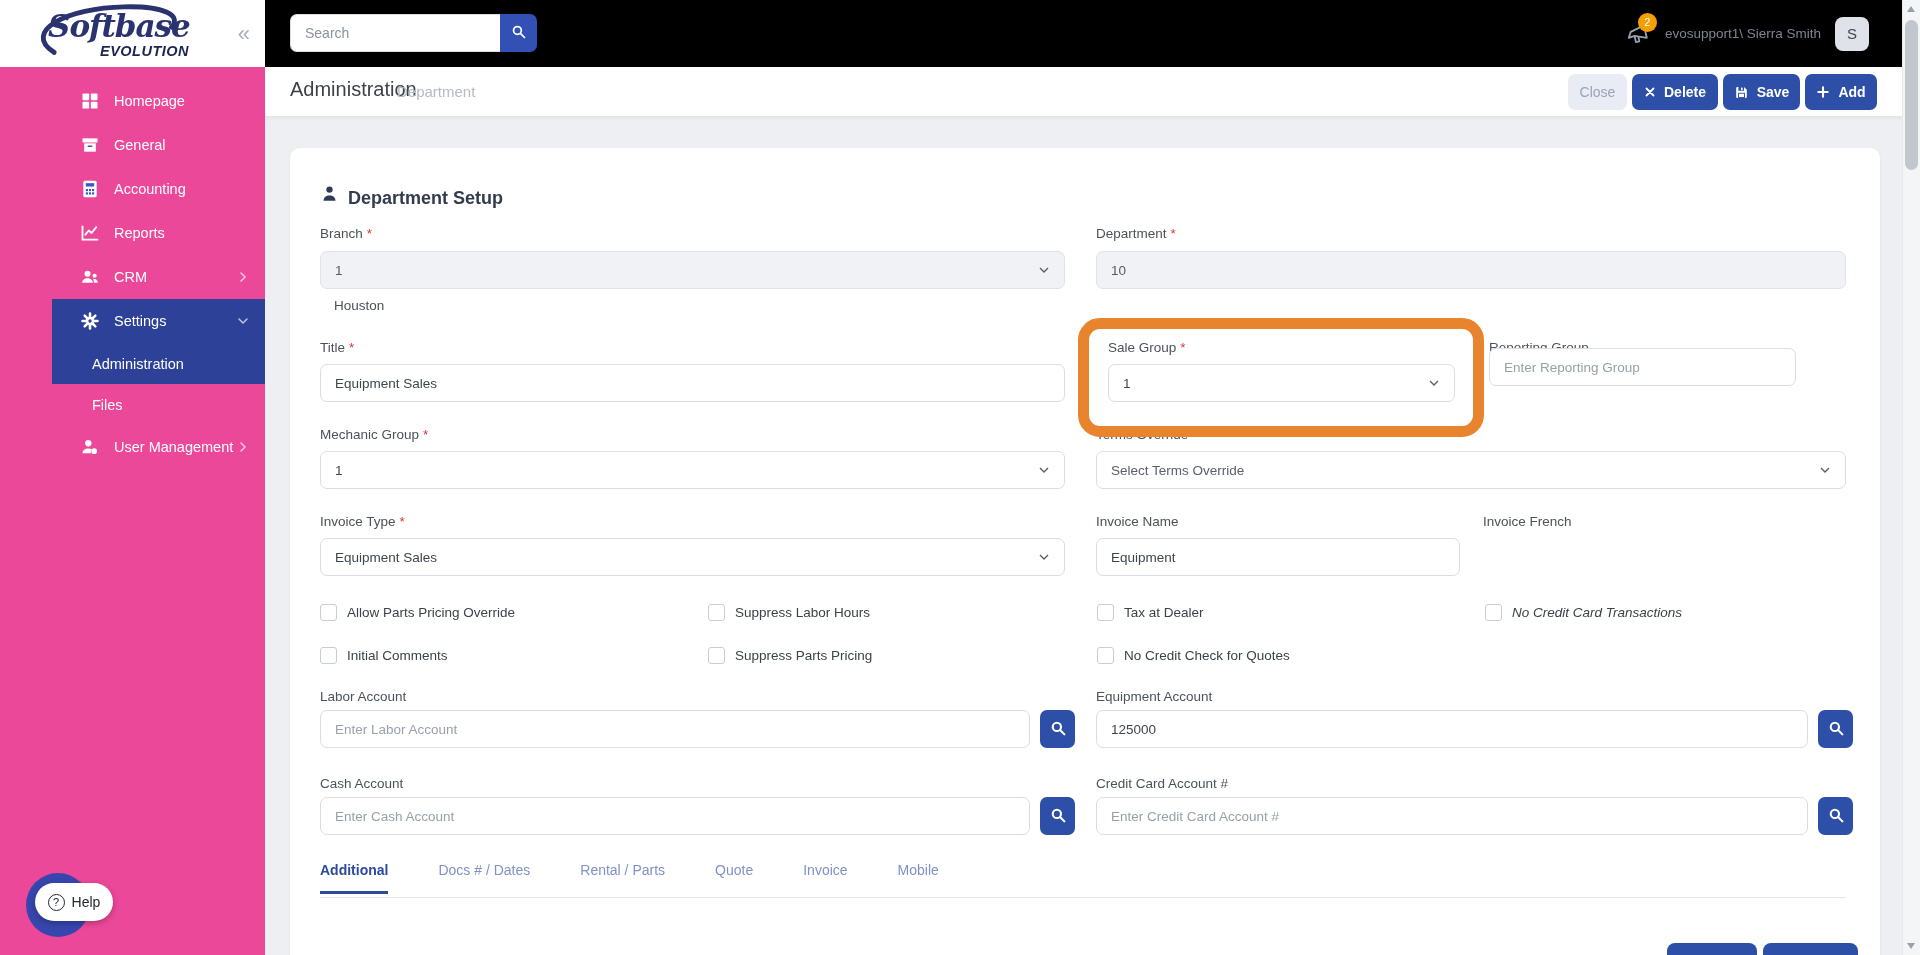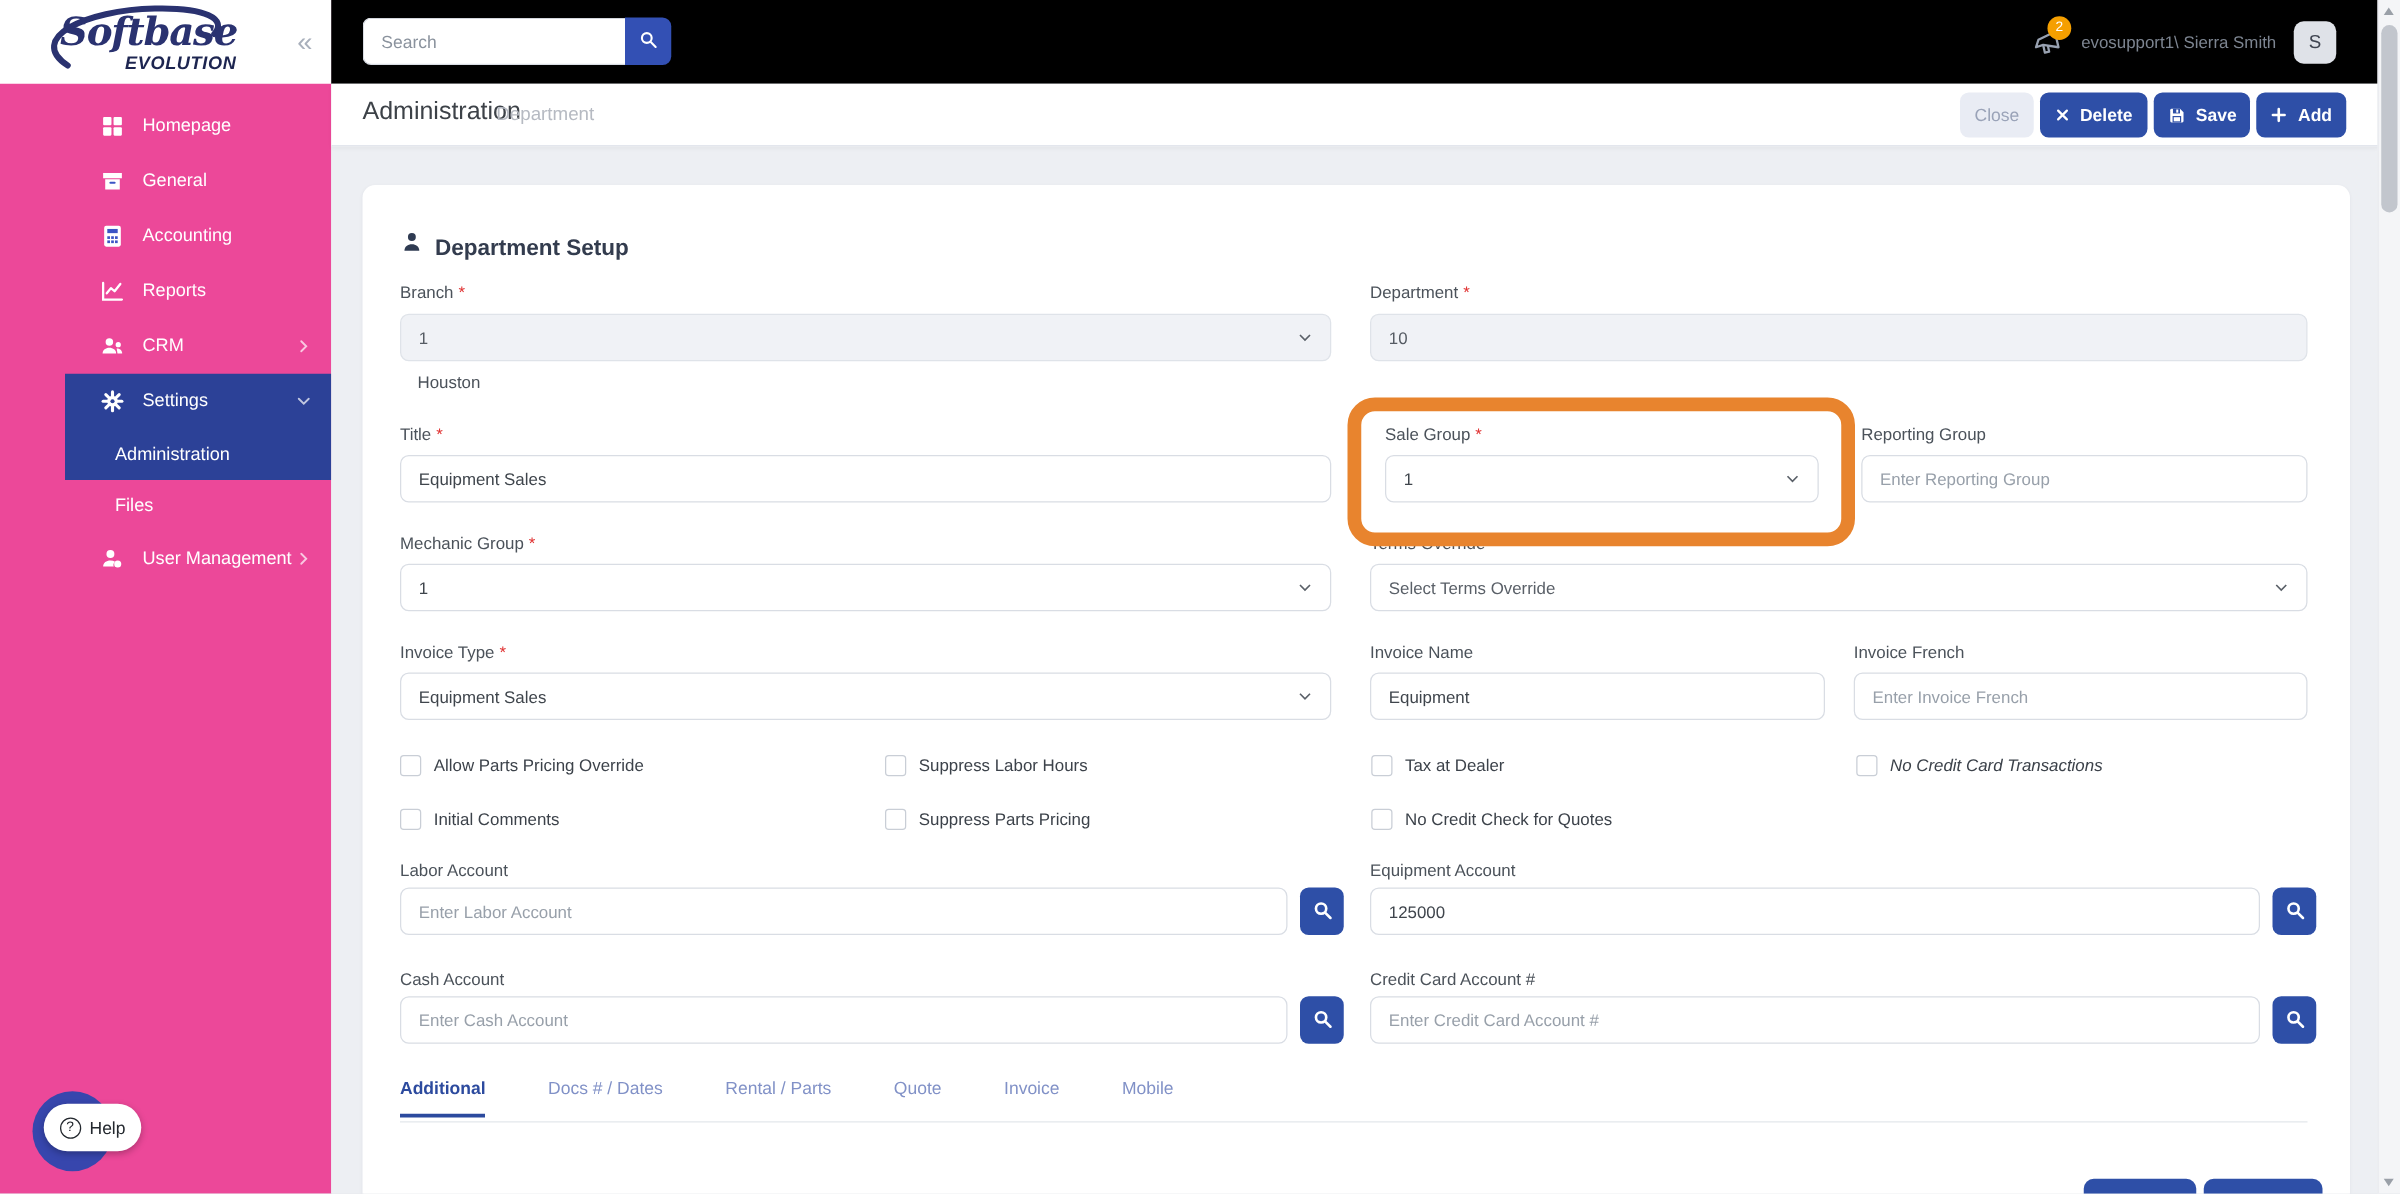--- a/index.html
+++ b/index.html
@@ -331,21 +331,21 @@
         <span class="sel-chev">
           <svg viewBox="0 0 24 24" fill="none" stroke="#5a6068" stroke-width="2">
               <path d="M6 9l6 6 6-6"></path>
             </svg>
         </span>
       </div>
 
       <label class="flabel" style="left:1199px;top:192px;">
         <span>Reporting Group</span>
       </label>
-      <input class="input" style="left: 1199px; top: 216px; width: 357px;" placeholder="Enter Reporting Group">
+      <input class="input" style="left: 1199px; top: 200px; width: 307px;" placeholder="Enter Reporting Group">
 
       <label class="flabel" style="left:30px;top:279px;">
         <span>Mechanic Group</span><span class="req">*</span>
       </label>
       <div class="selectbox" style="left:30px;top:303px;width:745px;">
         <span>1</span>
         <span class="sel-chev">
           <svg viewBox="0 0 24 24" fill="none" stroke="#5a6068" stroke-width="2">
               <path d="M6 9l6 6 6-6"></path>
             </svg>
@@ -377,21 +377,20 @@
       </div>
 
       <label class="flabel" style="left:806px;top:366px;">
         <span>Invoice Name</span>
       </label>
       <input class="input" style="left: 806px; top: 390px; width: 364px;" value="Equipment">
 
       <label class="flabel" style="left:1193px;top:366px;">
         <span>Invoice French</span>
       </label>
-      <input class="input" style="left: 1193px; top: 390px; width: 363px;" placeholder="Enter Invoice French">
 
       <div class="cb-item" style="left:30px;top:456px;">
         <span class="cb-box"></span>
         <span>Allow Parts Pricing Override</span>
       </div>
       <div class="cb-item" style="left:418px;top:456px;">
         <span class="cb-box"></span>
         <span>Suppress Labor Hours</span>
       </div>
       <div class="cb-item" style="left:807px;top:456px;">

